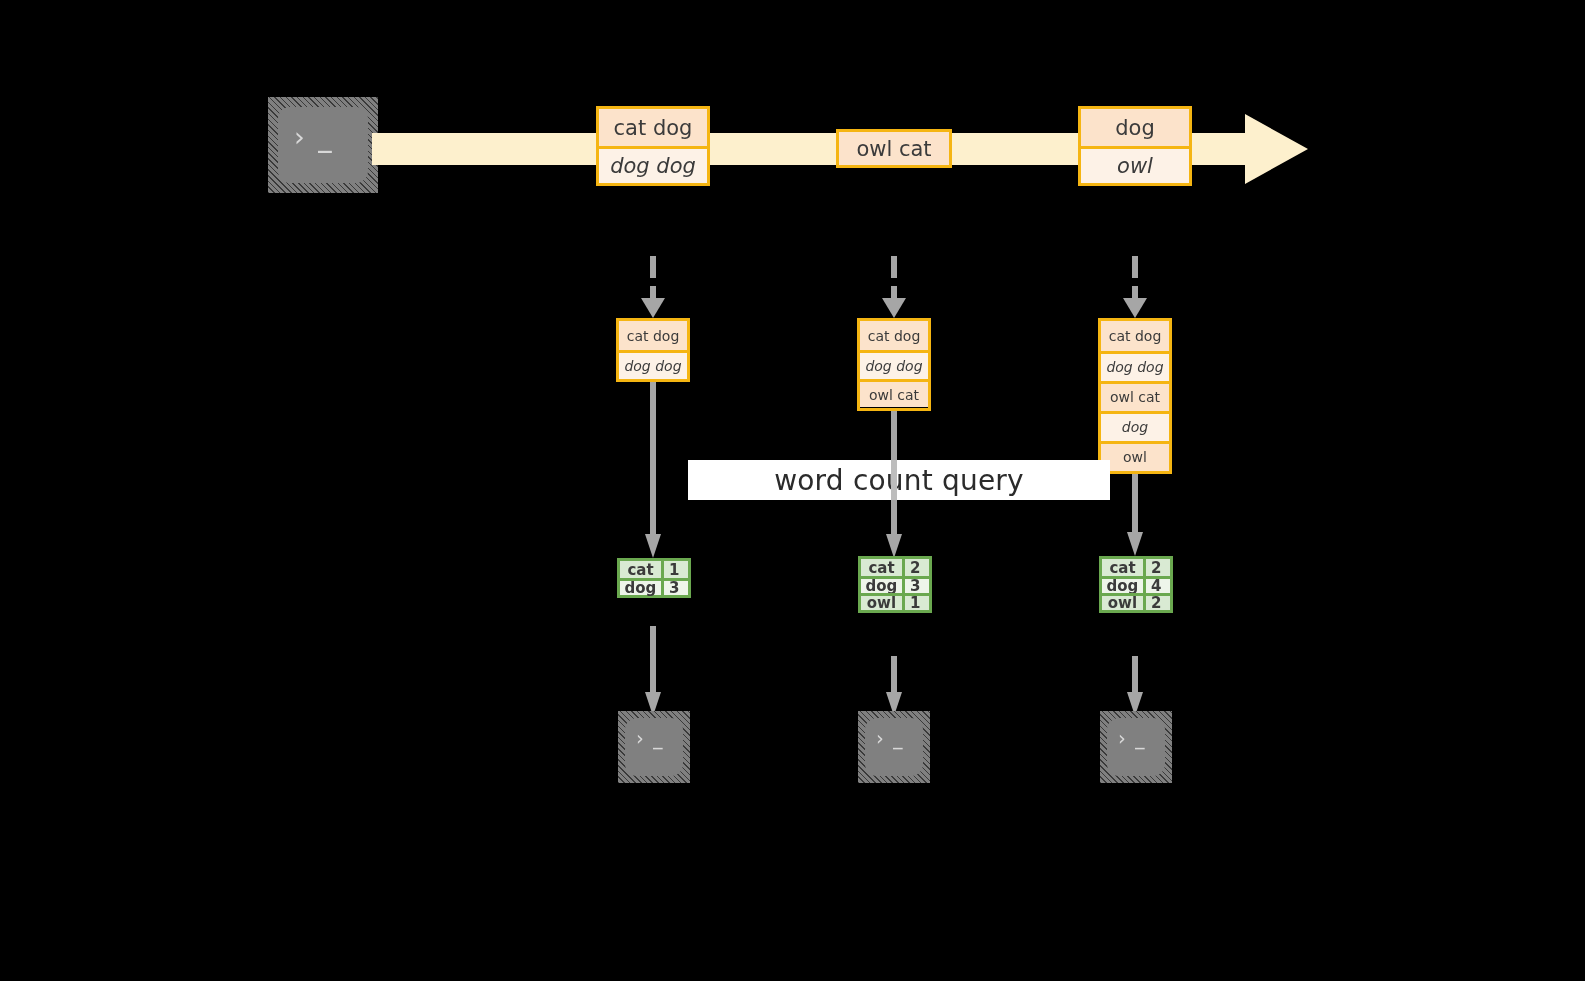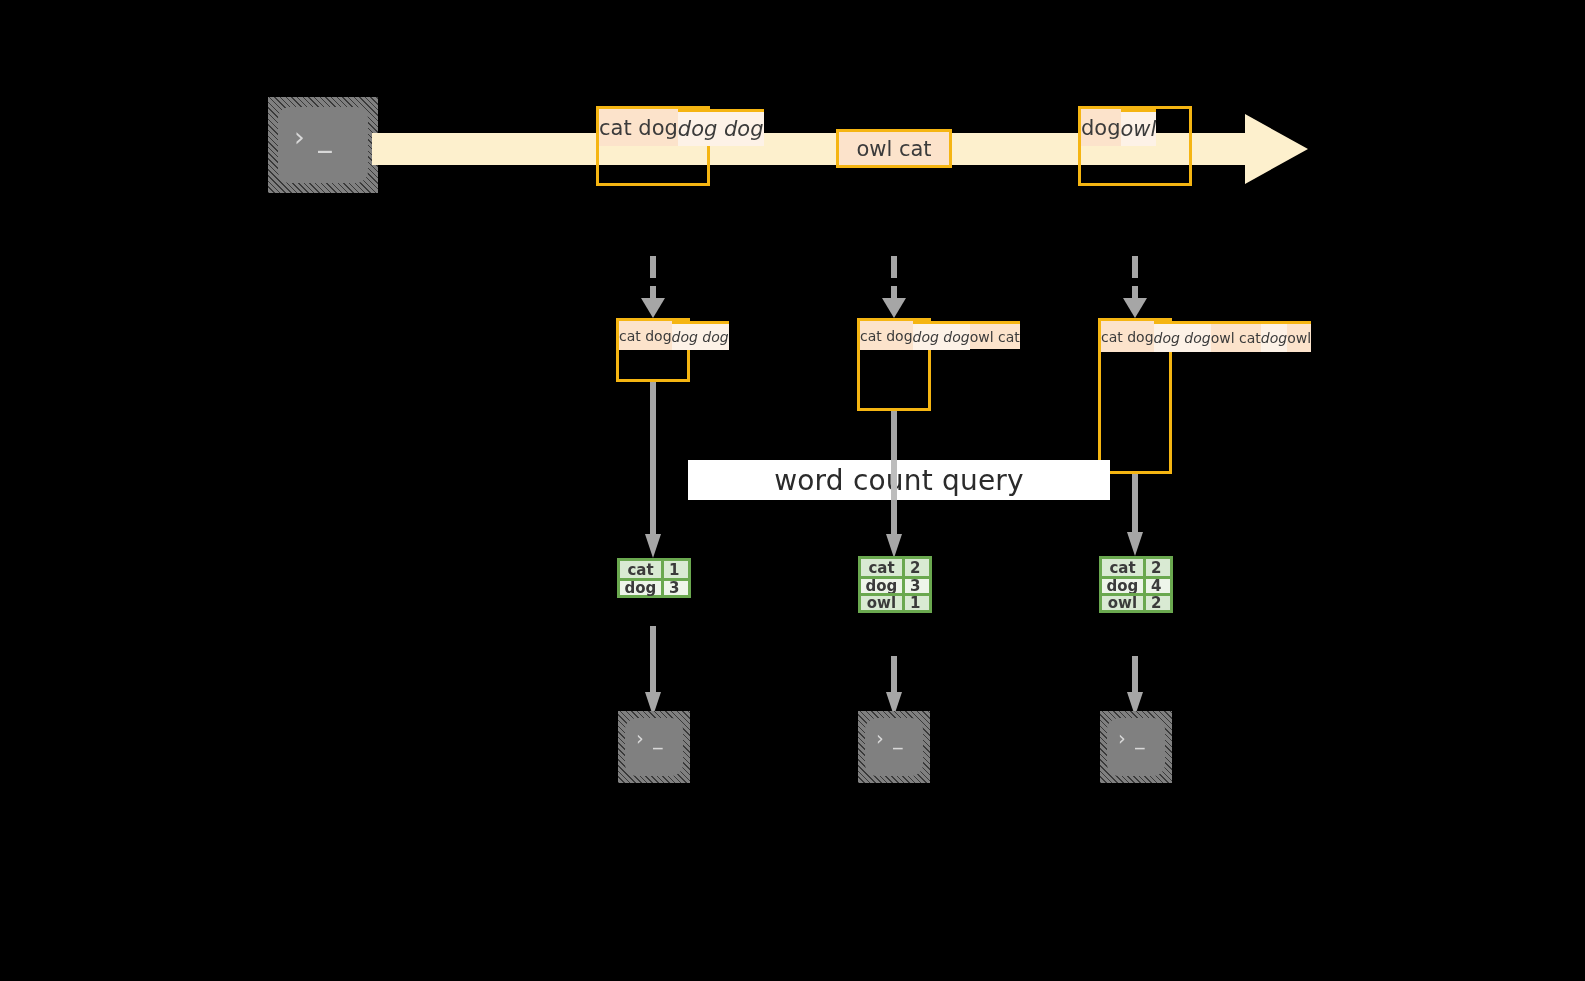--- a/index.html
+++ b/index.html
@@ -55,21 +55,21 @@
     height: 74px;
   }
   .stream-arrow svg { display: block; }
 
   
   .rec-stack {
     position: absolute;
     box-sizing: border-box;
     border: 3px solid #f5b512;
     display: flex;
-    flex-direction: row;
+    flex-direction: column;
   }
   .rec-row {
     box-sizing: border-box;
     display: flex;
     align-items: center;
     justify-content: center;
     color: #3b3b3b;
     white-space: nowrap;
   }
   .rec-row.shade-a { background: #fce3cb; }

